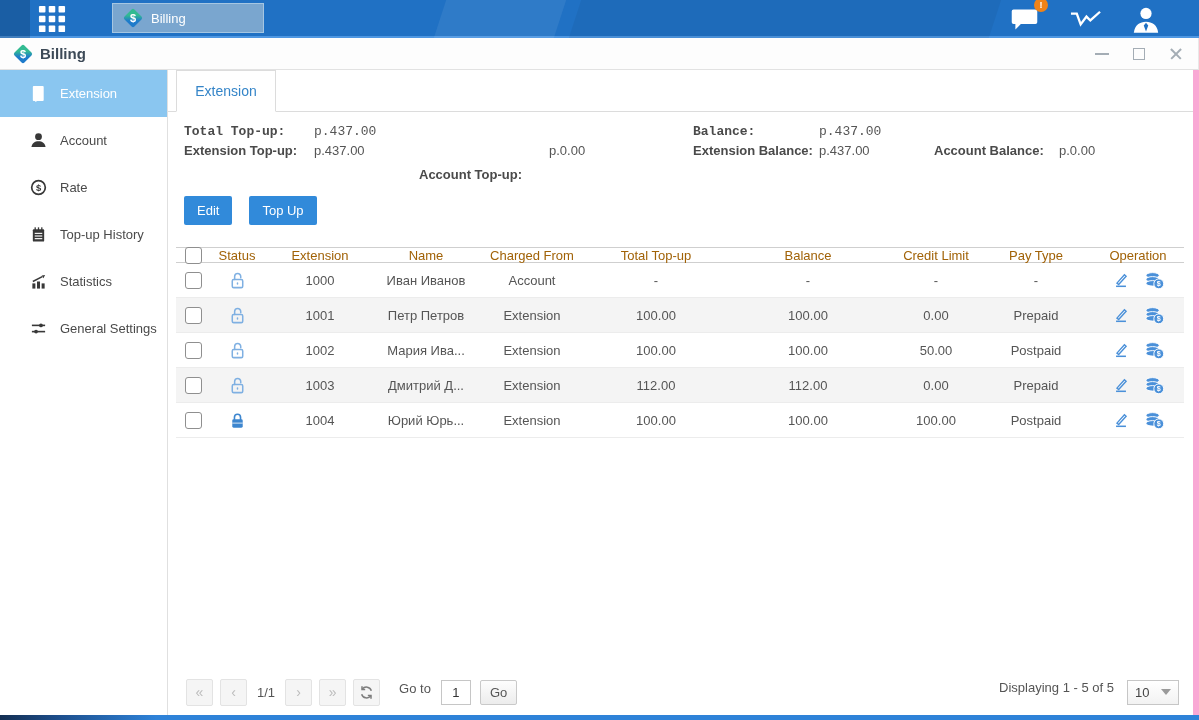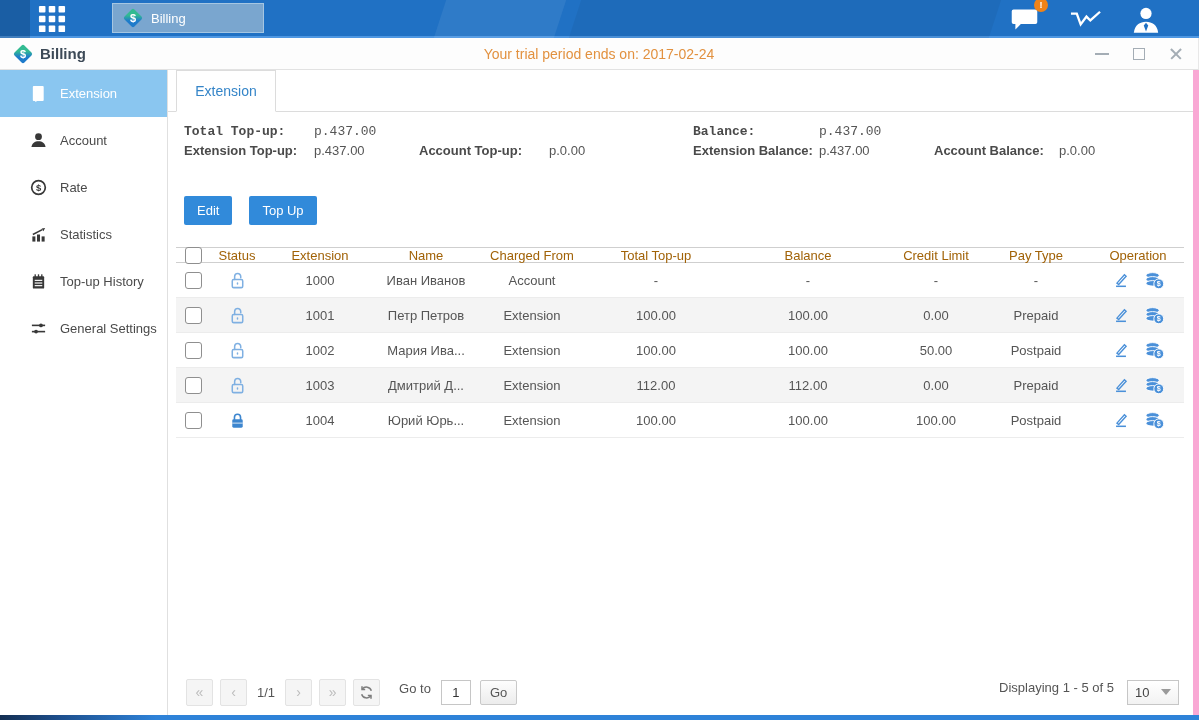--- a/index.html
+++ b/index.html
@@ -61,21 +61,21 @@
 
   .tabstrip { height:42px; border-bottom:1px solid #dcdcdc; position:relative; flex:none;}
   .tab-active { position:absolute; left:8px; top:0; width:100px; height:42px; background:#fff;
                 border:1px solid #dcdcdc; border-bottom-color:#fff; display:flex; align-items:center;
                 justify-content:center; color:#3585c8; font-size:14px; cursor:pointer;}
 
   .summary { position:relative; height:76px; flex:none;}
   .summary span { position:absolute; white-space:nowrap;}
   .s-label { font-weight:bold; color:#4a4a4a;}
   .r1 { top:12px;font-family:Liberation Mono, monospace;}  .r2 { top:31px;}
-  .p1 { left:16px;} .p2 { left:146px;} .p3 { left:251px;} .p4 { left:381px;}
+  .p1 { left:16px;} .p2 { left:146px;} .p3 { left:251px;margin-top:24px;} .p4 { left:381px;}
   .p5 { left:525px;} .p6 { left:651px;} .p7 { left:766px;} .p8 { left:891px;}
 
   .btn-row { margin:8px 0 0 16px; display:flex; gap:17px; flex:none;}
   .btn-blue { background:#318ada; color:#fff; border:none; font-size:13px;
               font-family:inherit; padding:7px 13px; border-radius:2px; cursor:pointer;}
 
   
   .table { margin:22px 8px 0 8px; width:1008px; flex:none;}
   .thead { display:flex; align-items:center; height:16px; border-top:1px solid #cfcfcf;
            border-bottom:1px solid #cfcfcf; color:#a16207;}
@@ -170,21 +170,20 @@
     </div>
   </div>
 </div>
 
 <div class="titlebar">
   <span class="diamond">
     <i></i>
       <b>$</b>
   </span>
   <span class="win-title">Billing</span>
-  <span class="trial">Your trial period ends on: 2017-02-24</span>
   <div class="win-controls">
     <span class="wc wc-min">
         <i></i>
       </span>
     <span class="wc wc-max">
         <i></i>
       </span>
     <span class="wc wc-close"></span>
   </div>
 </div>
@@ -213,46 +212,46 @@
       <span>Account</span>
     </div>
     <div class="side-item">
       <span class="sicon">
         <svg width="17" height="17" viewBox="0 0 18 18">
           <circle cx="9" cy="9" r="7.2" fill="none" stroke="currentColor" stroke-width="1.8"></circle>
           <text x="9" y="12.6" font-size="10" font-weight="bold" text-anchor="middle" fill="currentColor">$</text>
         </svg>
       </span>
       <span>Rate</span>
-    </div>
-    <div class="side-item">
-      <span class="sicon">
-        <svg width="17" height="17" viewBox="0 0 18 18">
-          <rect x="2.5" y="11" width="3.2" height="5.5" fill="currentColor"></rect>
-          <rect x="7.4" y="9" width="3.2" height="7.5" fill="currentColor"></rect>
-          <rect x="12.3" y="11" width="3.2" height="5.5" fill="currentColor"></rect>
-          <path d="M3 9 L13 3.8" stroke="currentColor" stroke-width="1.5" fill="none"></path>
-          <path d="M16 2.2 l-3.6.5 1.8 2.8z" fill="currentColor"></path>
-        </svg>
-      </span>
-      <span>Statistics</span>
     </div>
     <div class="side-item">
       <span class="sicon">
         <svg width="17" height="17" viewBox="0 0 18 18">
           <rect x="3" y="3.5" width="12" height="13" rx="1" fill="currentColor"></rect>
           <rect x="4.8" y="1.4" width="1.4" height="3.2" fill="currentColor"></rect>
           <rect x="8.3" y="1.4" width="1.4" height="3.2" fill="currentColor"></rect>
           <rect x="11.8" y="1.4" width="1.4" height="3.2" fill="currentColor"></rect>
           <rect x="5" y="7.2" width="8" height="1.2" fill="#fff"></rect>
           <rect x="5" y="10" width="8" height="1.2" fill="#fff"></rect>
           <rect x="5" y="12.8" width="8" height="1.2" fill="#fff"></rect>
         </svg>
       </span>
       <span>Top-up History</span>
+    </div>
+    <div class="side-item">
+      <span class="sicon">
+        <svg width="17" height="17" viewBox="0 0 18 18">
+          <rect x="2.5" y="11" width="3.2" height="5.5" fill="currentColor"></rect>
+          <rect x="7.4" y="9" width="3.2" height="7.5" fill="currentColor"></rect>
+          <rect x="12.3" y="11" width="3.2" height="5.5" fill="currentColor"></rect>
+          <path d="M3 9 L13 3.8" stroke="currentColor" stroke-width="1.5" fill="none"></path>
+          <path d="M16 2.2 l-3.6.5 1.8 2.8z" fill="currentColor"></path>
+        </svg>
+      </span>
+      <span>Statistics</span>
     </div>
     <div class="side-item">
       <span class="sicon">
         <svg width="17" height="17" viewBox="0 0 18 18" stroke="currentColor" fill="none" stroke-width="1.7">
           <path d="M2 5.7h14"></path>
             <path d="M2 12.3h14"></path>
           <circle cx="11.6" cy="5.7" r="2" fill="currentColor" stroke="none"></circle>
           <circle cx="6.4" cy="12.3" r="2" fill="currentColor" stroke="none"></circle>
         </svg>
       </span>

